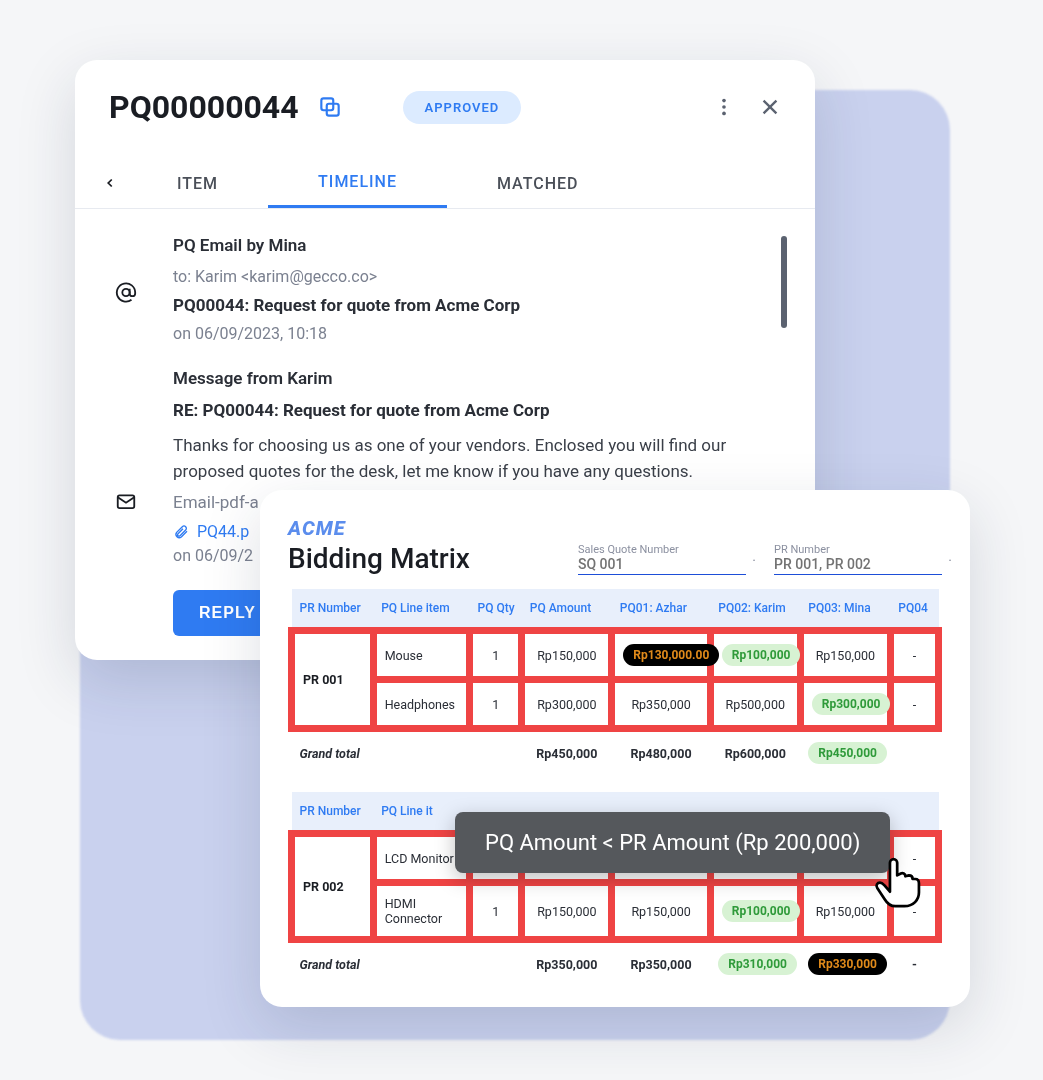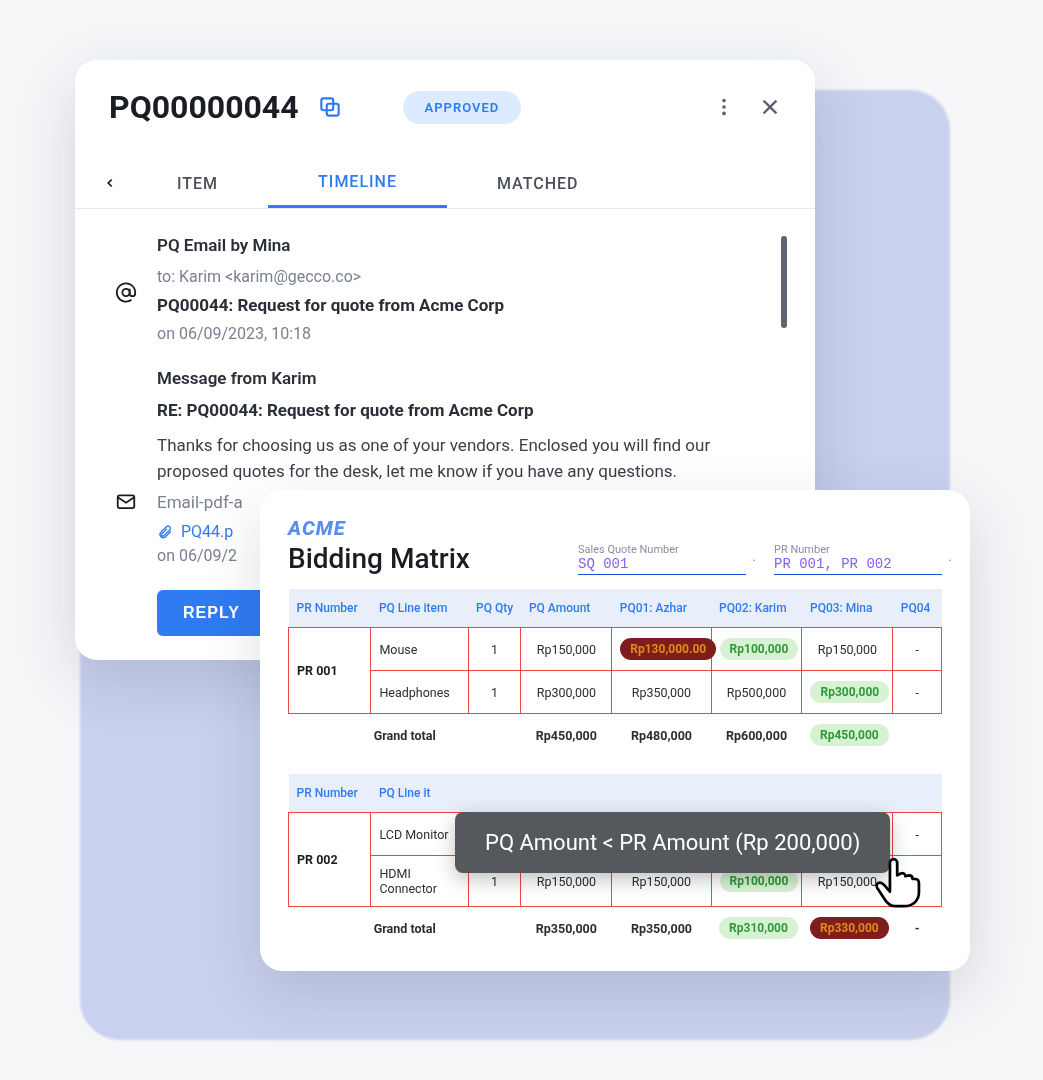--- a/index.html
+++ b/index.html
@@ -97,21 +97,21 @@
     cursor: pointer;
   }
 
   .timeline-body {
     padding: 24px 40px 0 40px;
     color: #2a2e36;
     font-size: 17px;
     line-height: 1.5;
     position: relative;
   }
-  .tl-item { display: flex; gap: 20px; margin-bottom: 16px; }
+  .tl-item { display: flex; gap: 36px; margin-bottom: 16px; }
   .tl-icon { width: 22px; flex: 0 0 22px; color: #1a1d23; margin-top: 2px; }
   .tl-content { flex: 1; }
   .tl-title { font-weight: 600; margin-bottom: 6px; }
   .tl-sub { color: #7b8190; font-size: 16px; margin-bottom: 4px; }
   .tl-strong { font-weight: 700; margin-bottom: 4px; }
   .tl-para { margin: 10px 0 6px 0; color: #3a3f48; }
   .attach-line { display: flex; align-items: center; gap: 8px; color: #2f7bf2; font-size: 16px; margin-top: 4px; }
   .attach-line svg { color: #2f7bf2; }
   .gray { color: #7b8190; }
 
@@ -161,21 +161,21 @@
     margin-top: 2px;
   }
   .mx-left { flex: 1 1 auto; }
   .mx-field {
     flex: 0 0 168px;
     border-bottom: 1px solid #1d4ed8;
     padding-bottom: 2px;
     position: relative;
   }
   .mx-field-lbl { font-size: 11px; color: #8b90a0; }
-  .mx-field-val { font-size: 14px; color: #8b5cf6; font-weight: 500; font-family: Liberation Mono, monospace; }
+  .mx-field-val { font-size: 14px; color: #737373; font-weight: 500; }
   .mx-field::after {
     content: "·";
     position: absolute; right: -10px; top: 10px;
     color: #8b90a0;
   }
 
   table.matrix {
     width: 100%;
     border-collapse: collapse;
     font-size: 13px;
@@ -186,44 +186,44 @@
   table.matrix th {
     background: #e8effb;
     color: #2f7bf2;
     font-weight: 500;
     text-align: left;
     padding: 12px 8px;
     font-size: 12px;
     white-space: nowrap;
   }
   table.matrix td {
-    border: 1px solid #ef4444;
+    border: 7px solid #ef4444;
     padding: 10px 8px;
     text-align: center;
     vertical-align: middle;
     font-size: 12.5px;
     white-space: nowrap;
   }
   table.matrix td.lbl { text-align: left; }
   table.matrix td.pr { text-align: left; font-weight: 700; color: #1a1d23; margin-top: 42px; }
   table.matrix tr.total td {
     font-weight: 700;
     border: none;
     background: #fff;
   }
-  table.matrix tr.total td:first-child { text-align: center; }
+  table.matrix tr.total td:first-child { text-align: left; font-style: italic; }
   .pill {
     display: inline-block;
     padding: 4px 10px;
     border-radius: 14px;
     font-weight: 700;
     font-size: 12px;
   }
   .pill-green { background: #d7f2d3; color: #2f9a3a; }
-  .pill-orange { background: #7f1d1d; color: #e08a1a; }
+  .pill-orange { background: #000000; color: #e08a1a; }
 
   
   .tooltip {
     position: absolute;
     left: 455px; top: 800px;
     background: #55585c;
     color: #fff;
     font-size: 22px;
     padding: 18px 30px;
     border-radius: 8px;

